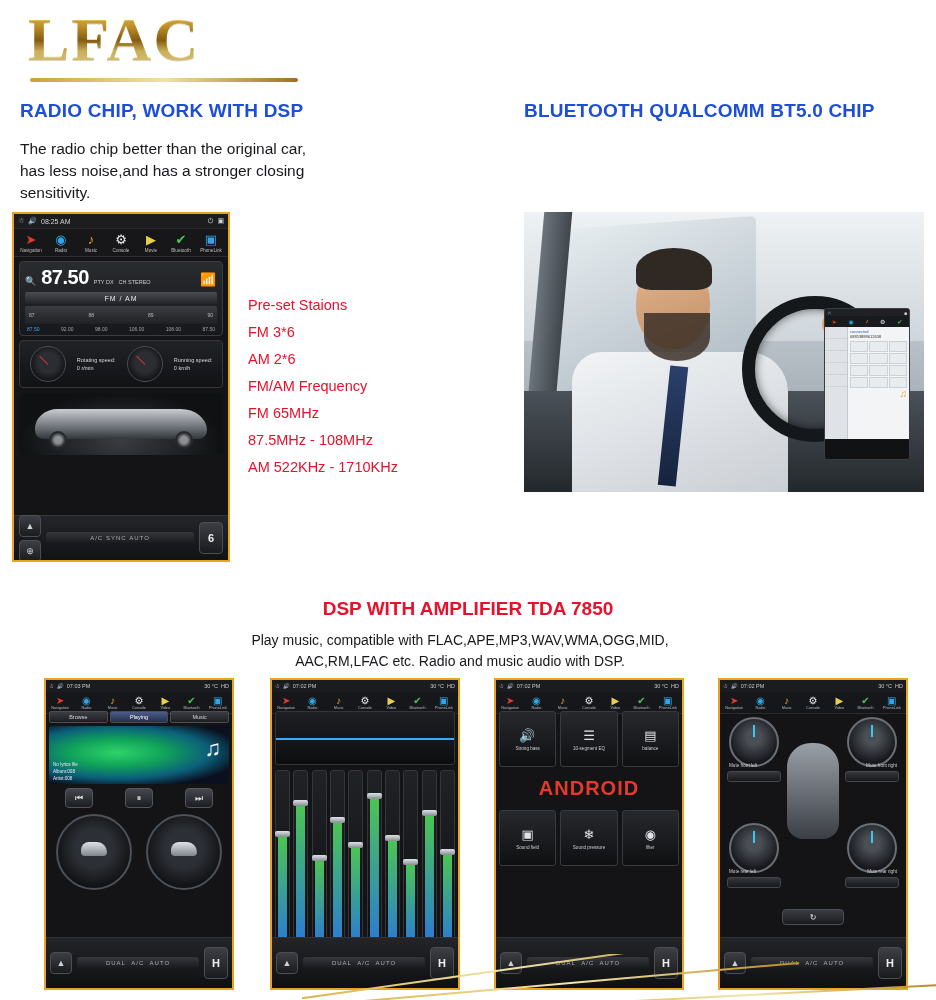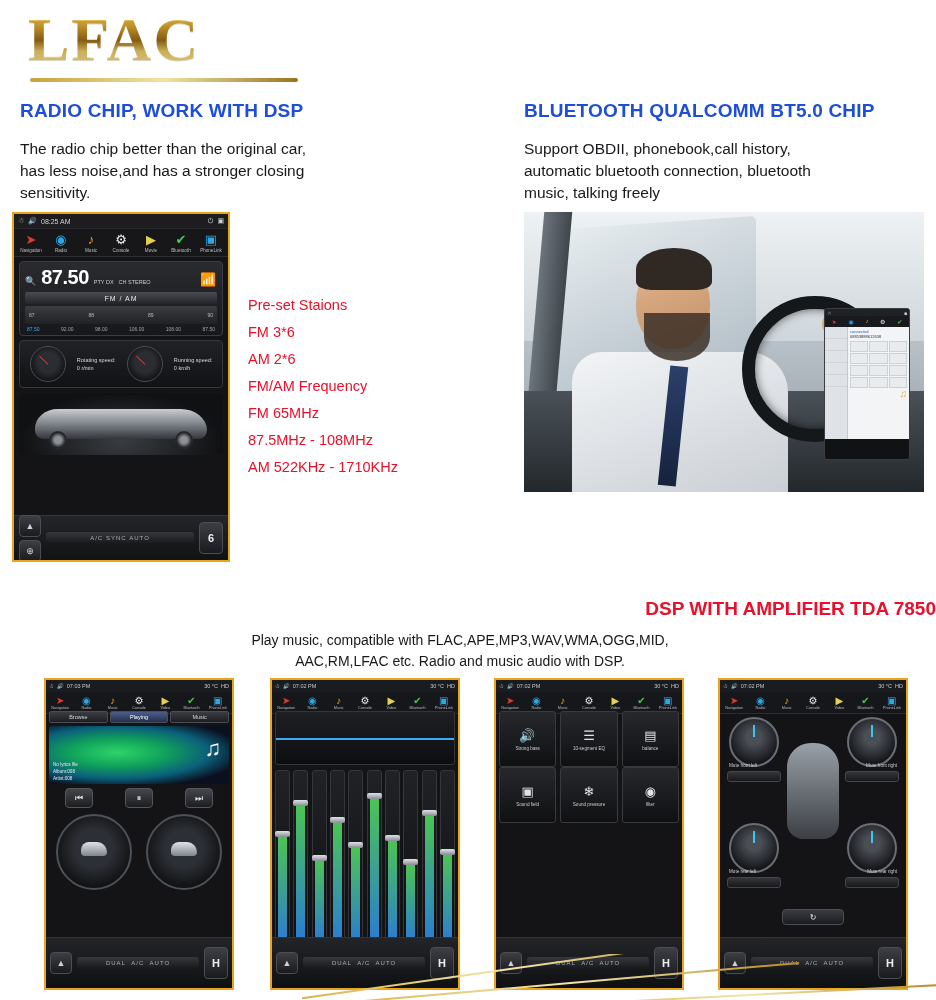--- a/index.html
+++ b/index.html
@@ -295,21 +295,21 @@
   .bt-tablet .tside { width: 22px; background:#dfe3e8; border-right:1px solid #c4c9cf; }
   .bt-tablet .tside div { height:11px; border-bottom:1px solid #cfd4d9;}
   .bt-tablet .tmain { flex:1; padding:2px; }
   .bt-tablet .tkey { display:grid; grid-template-columns: repeat(3,1fr); gap:1px; }
   .bt-tablet .tkey i { display:block; height:9px; background:#e9ecef; border:1px solid #ccd1d6; }
   .bt-tablet .tnote { color:#f0a13a; font-size: 10px; text-align:right; }
 
   
   .dsp-title {
     position: absolute; left: 0; right: 0; top: 598px;
-    text-align: right; color: #e8102a; font-weight: bold; font-size: 19px;
+    text-align: center; color: #e8102a; font-weight: bold; font-size: 19px;
   }
   .dsp-sub {
     position: absolute; left: 0; right: 16px; top: 630px;
     text-align: center; color: #18181c; font-size: 14px; line-height: 21px;
   }
   .unit-b { top: 678px; width: 190px; height: 312px; }
   .u1 { left: 44px; }
   .u2 { left: 270px; }
   .u3 { left: 494px; }
   .u4 { left: 718px; }
@@ -383,21 +383,20 @@
 
 <div class="page">
 
   <div class="brand">LFAC</div>
   <div class="brand-underline"></div>
 
   <div class="sec-title" style="left:20px; top:100px;">RADIO CHIP, WORK WITH DSP</div>
   <div class="sec-body" style="left:20px; top:138px; width:310px;">The radio chip better than the original car, has less noise,and has a stronger closing sensitivity.</div>
 
   <div class="sec-title" style="left:524px; top:100px;">BLUETOOTH QUALCOMM BT5.0 CHIP</div>
-  <div class="sec-body" style="left:524px; top:138px; width:330px;">Support OBDII, phonebook,call history, automatic bluetooth connection, bluetooth music, talking freely</div>
 
   <div class="frame unit-left">
     <div class="screen">
       <div class="statusbar">
         <span>☃</span>
         <span>🔊</span>
         <span>08:25 AM</span>
         <span class="sp"></span>
         <span>⏻</span>
         <span>▣</span>
@@ -798,20 +797,21 @@
           </div>
           <div class="fx-cell">
             <span class="fx-ic">☰</span>
             <span>10-segment EQ</span>
           </div>
           <div class="fx-cell">
             <span class="fx-ic">▤</span>
             <span>balance</span>
           </div>
         </div>
+        <div class="android-word">ANDROID</div>
         <div class="fx-grid">
           <div class="fx-cell">
             <span class="fx-ic">▣</span>
             <span>Sound field</span>
           </div>
           <div class="fx-cell">
             <span class="fx-ic">❄</span>
             <span>Sound pressure</span>
           </div>
           <div class="fx-cell">

